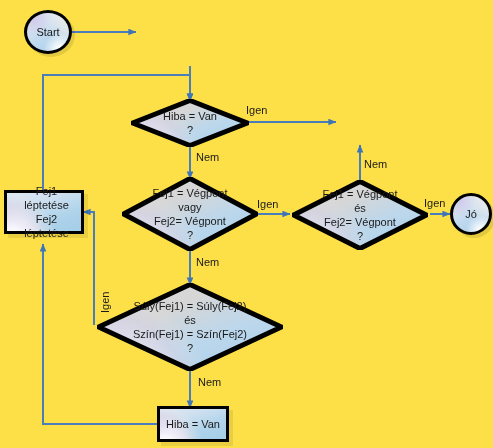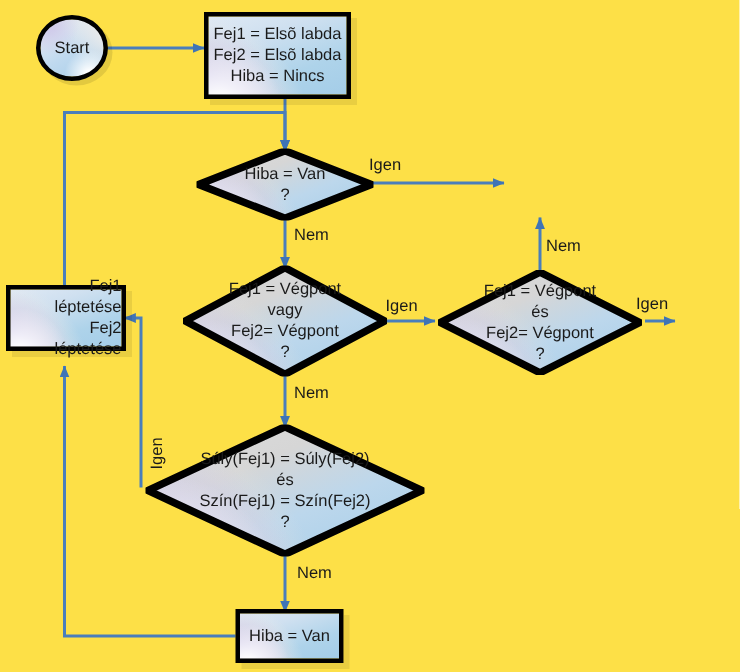--- a/index.html
+++ b/index.html
@@ -31,21 +31,21 @@
     border:3px solid #000000;
     background:
       radial-gradient(circle at 8% 118%, rgba(255,255,255,.95) 8%, rgba(255,255,255,0) 40%),
       radial-gradient(circle at -8% 130%, rgba(205,199,233,.9) 24%, rgba(205,199,233,0) 52%),
       radial-gradient(circle at -14% 150%, rgba(232,232,232,.95) 36%, rgba(232,232,232,0) 62%),
       linear-gradient(160deg,#dfe9f4 0%,#cfe0f0 30%,#aed3ea 68%,#a4cde8 100%);
     display:flex;align-items:center;justify-content:center;
     box-shadow:4px 4px 0 rgba(0,0,0,.08);
   }
   .proc .txt{font-size:11px;color:#1a1a1a;line-height:14px;text-align:center;white-space:pre-line;}
-  .proc.left .txt{text-align:right;}
+  .proc.left .txt{text-align:center;}
 
   
   .dec{position:absolute;}
   .dec .shape{
     position:absolute;left:0;top:0;width:100%;height:100%;
     clip-path:polygon(50% 0,100% 50%,50% 100%,0 50%);
     background:
       radial-gradient(circle at 6% 128%, rgba(255,255,255,.9) 10%, rgba(255,255,255,0) 38%),
       radial-gradient(circle at -4% 140%, rgba(198,193,230,.85) 26%, rgba(198,193,230,0) 50%),
       radial-gradient(circle at -12% 156%, rgba(225,225,225,.9) 34%, rgba(225,225,225,0) 58%),
@@ -103,25 +103,20 @@
       <path d="M157,424 L43,424 L43,244"></path>
 
       <path d="M43,191 L43,75 L190,75 L190,101"></path>
     </g>
   </svg>
 
   <div class="node term" style="left:24px;top:10px;width:48px;height:44px;">
     <span>Start</span>
   </div>
 
-  <div class="node proc" style="left:136px;top:8px;width:98px;height:58px;">
-    <div class="txt">Fej1 = Elsõ labda
-Fej2 = Elsõ labda
-Hiba = Nincs</div>
-  </div>
 
   <div class="dec" style="left:131px;top:99px;width:118px;height:48px;">
     <div class="shadow"></div>
     <div class="shape"></div>
     <svg class="edge" viewBox="0 0 118 48" preserveAspectRatio="none">
       <polygon points="59,1.5 116.5,24 59,46.5 1.5,24" fill="none" stroke="#000" stroke-width="5"></polygon>
     </svg>
     <div class="lbl">Hiba = Van
 ?</div>
   </div>
@@ -144,20 +139,23 @@
     <div class="shape"></div>
     <svg class="edge" viewBox="0 0 136 70" preserveAspectRatio="none">
       <polygon points="68,1.5 134.5,35 68,68.5 1.5,35" fill="none" stroke="#000" stroke-width="5"></polygon>
     </svg>
     <div class="lbl">Fej1 = Végpont
 és
 Fej2= Végpont
 ?</div>
   </div>
 
+  <div class="node term" style="left:450px;top:193px;width:42px;height:42px;">
+    <span>Jó</span>
+  </div>
 
   <div class="node proc left" style="left:4px;top:190px;width:80px;height:44px;padding-left:5px;">
     <div class="txt">Fej1 léptetése
 Fej2 léptetése</div>
   </div>
 
   <div class="dec" style="left:97px;top:283px;width:186px;height:88px;">
     <div class="shadow"></div>
     <div class="shape"></div>
     <svg class="edge" viewBox="0 0 186 88" preserveAspectRatio="none">

